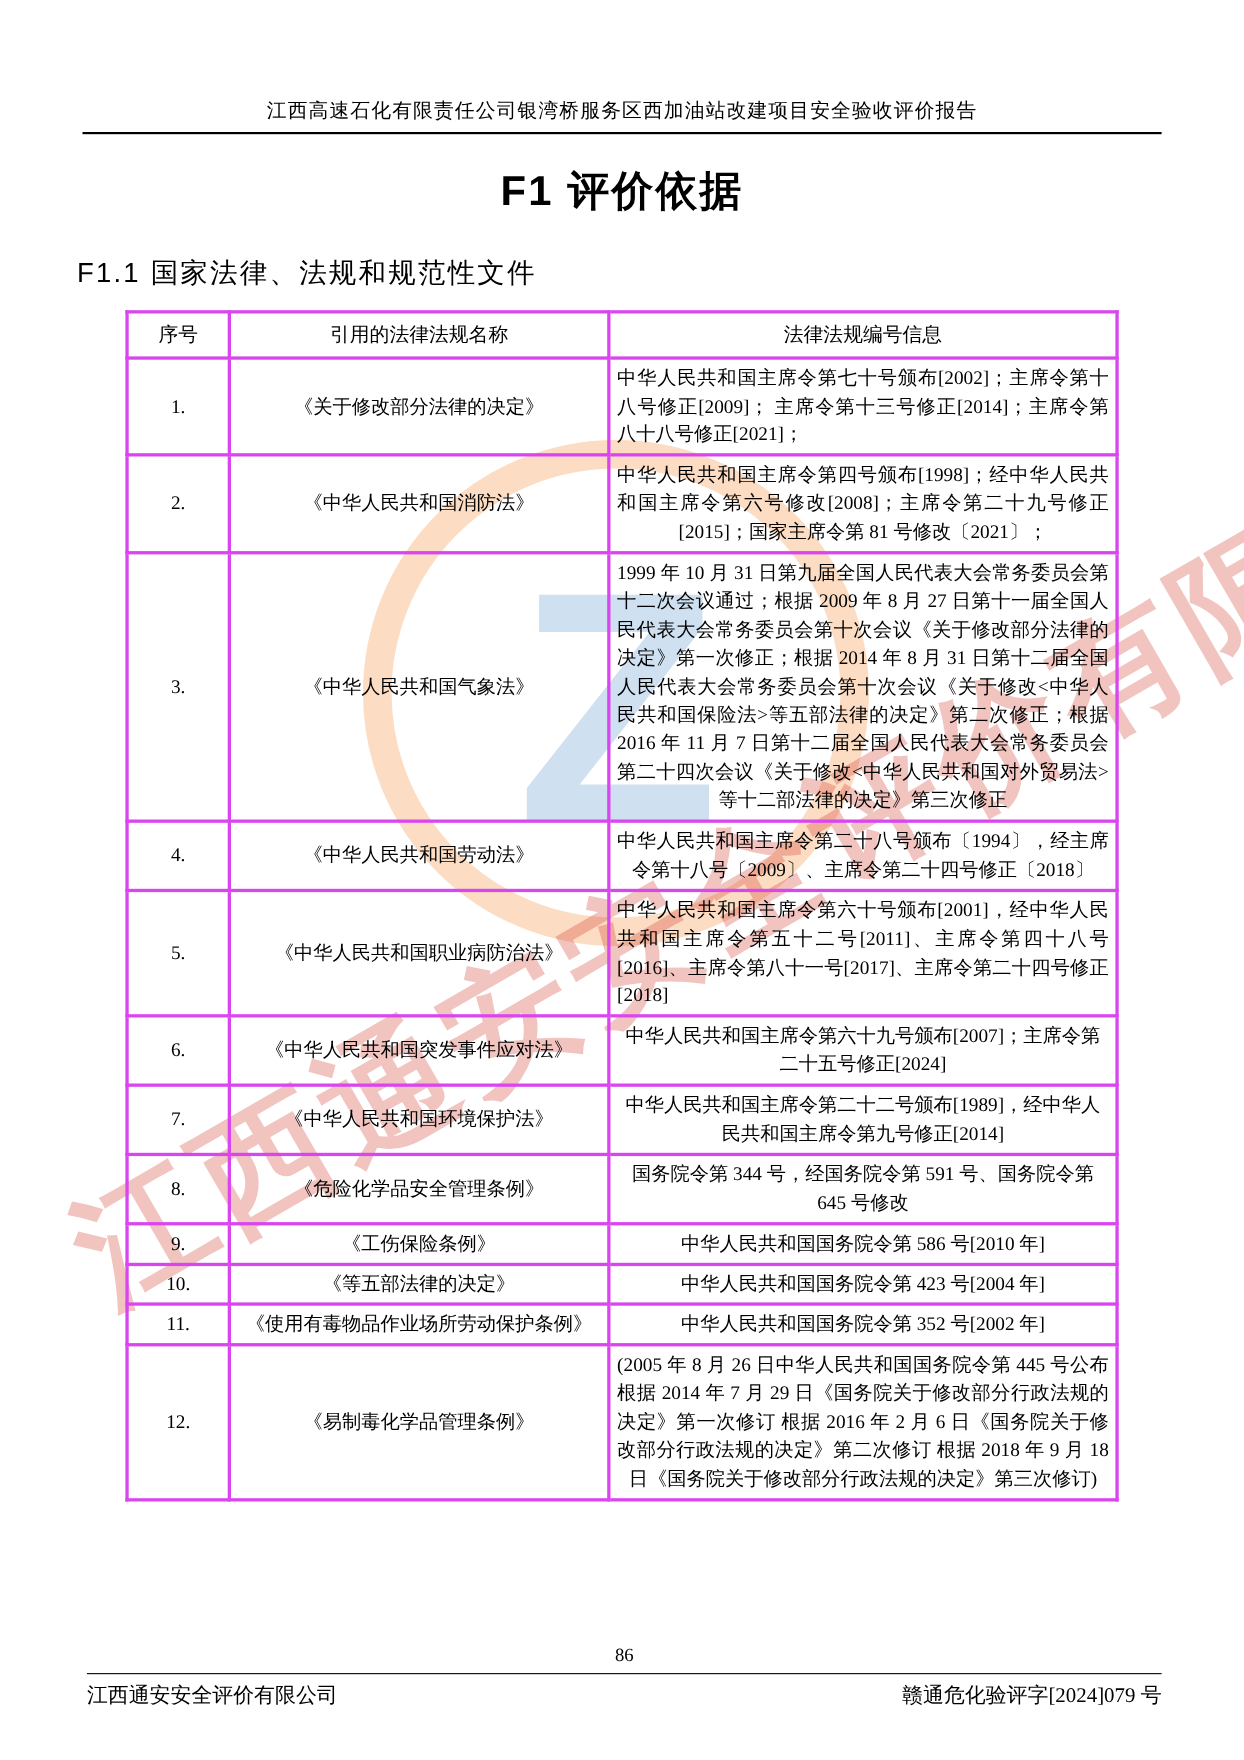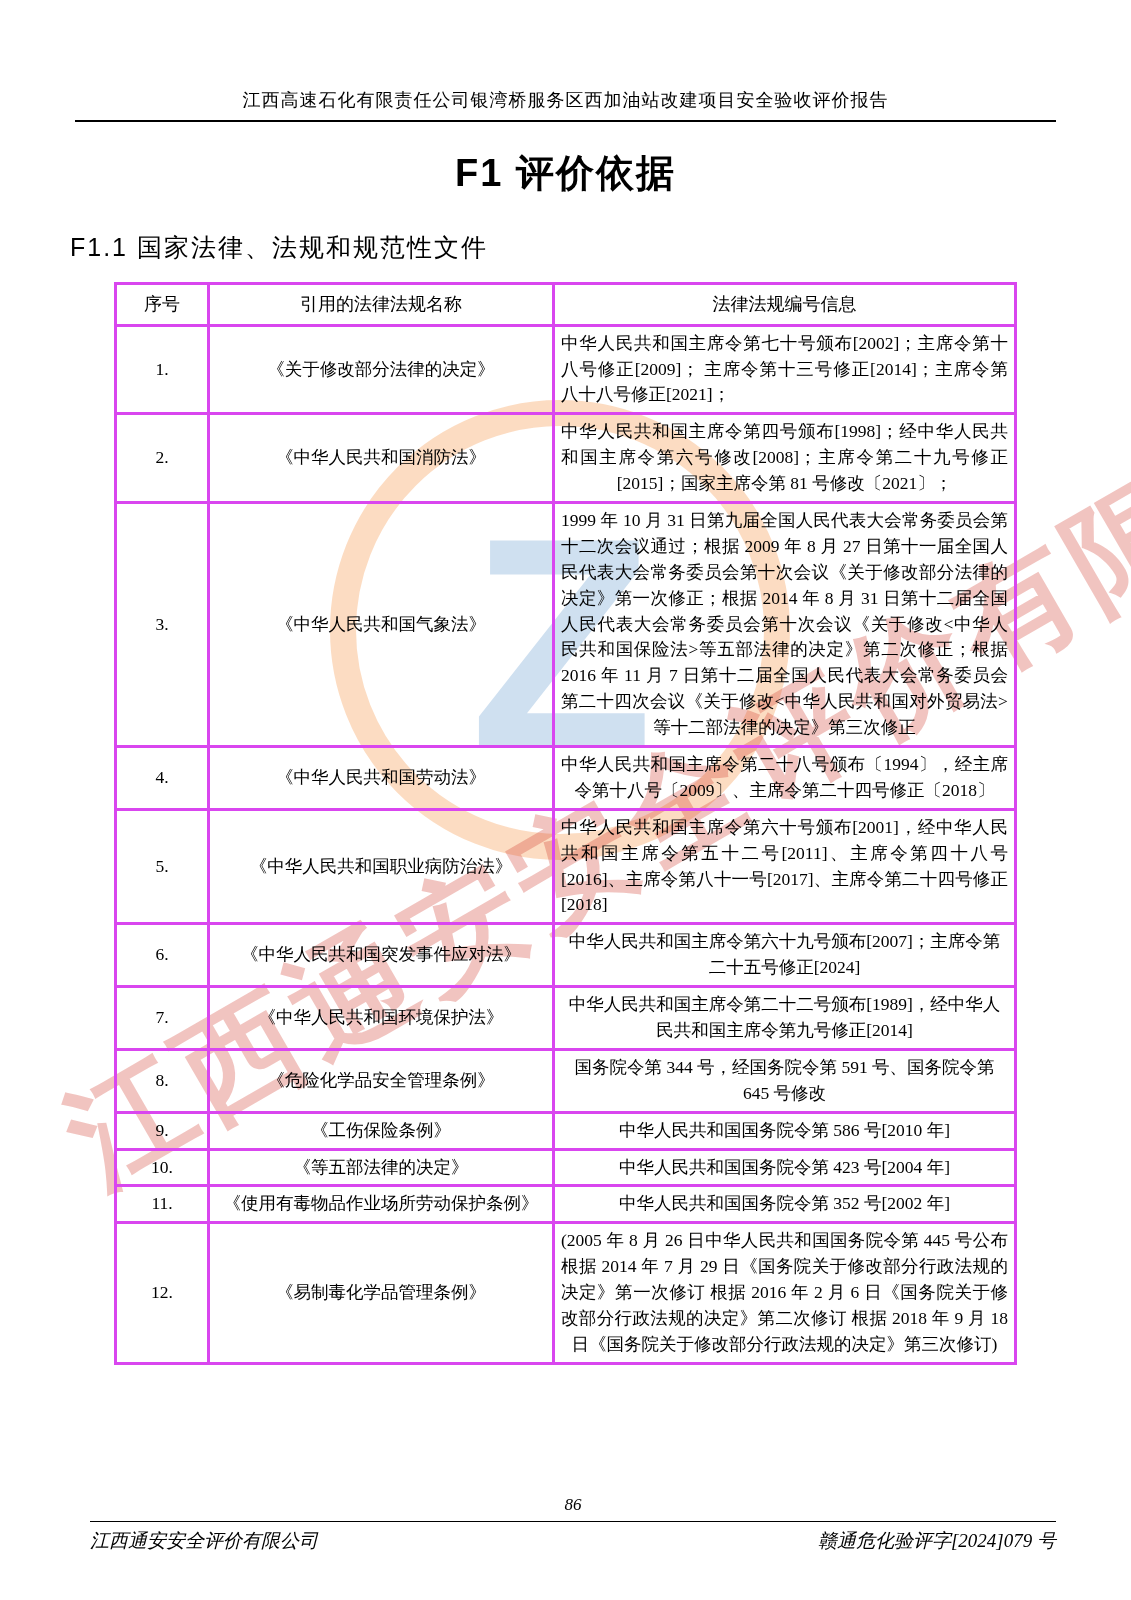--- a/index.html
+++ b/index.html
@@ -114,25 +114,24 @@
     font-size: 18px;
     padding: 6px 6px;
   }
   .col-no { width: 78px; text-align: center; }
   .col-name { width: 330px; text-align: center; }
   .col-info { width: 447px; text-align: justify; text-align-last: center; }
   .info-left { text-align: justify; text-align-last: left; }
   .info-center { text-align: center; }
   .footer {
     position: absolute;
-    left: 15px;
+    left: 4px;
     right: 0;
     bottom: 46px;
     z-index: 2;
-    font-style: italic;
   }
   .page-num {
     text-align: center;
     font-size: 17px;
     margin-bottom: 6px;
   }
   .footer-rule {
     margin: 0 75px;
     border-bottom: 1.5px solid #000;
   }

